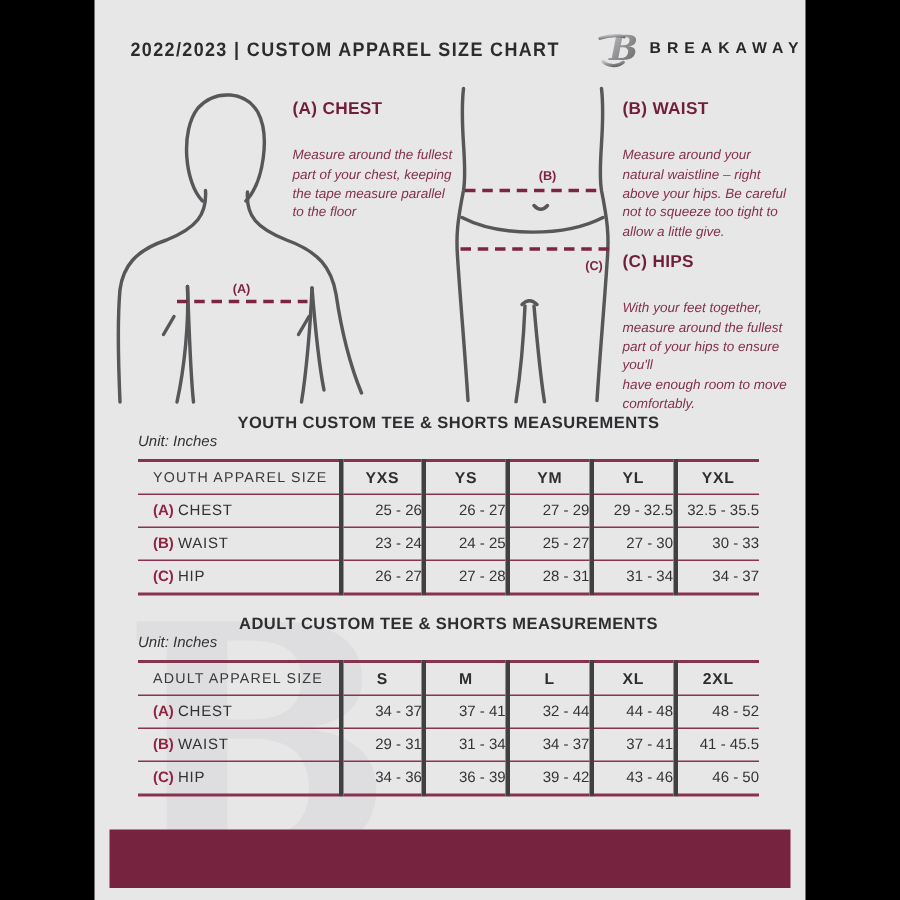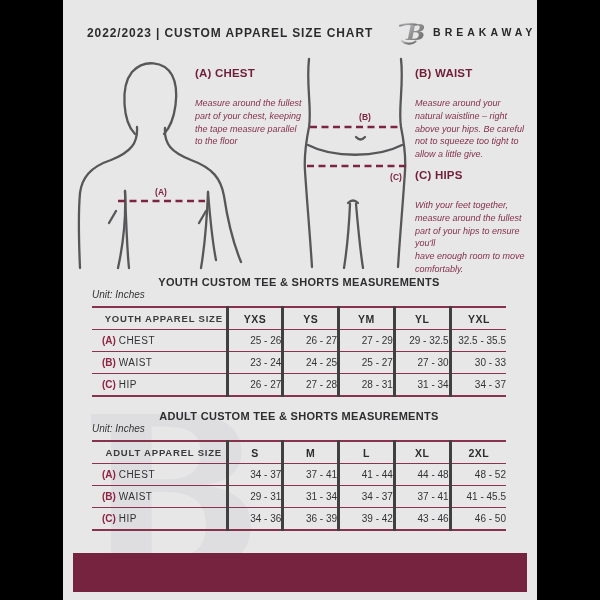--- a/index.html
+++ b/index.html
@@ -59,21 +59,21 @@
   }
   col.c-label{width:135px;}
   td,th{
     height:21px;padding:0;border:0;font-weight:normal;
     text-align:center;vertical-align:middle;color:#333336;font-size:10px;
   }
   tr + tr td, tr + tr th{border-top:1px solid #8a3350;text-align:right;}
   td + td, th + th, td + th, th + td{border-left:3px solid #404040;}
   .cell-label{text-align:left;padding-left:10px;}
   .size-hd{font-weight:bold;font-size:10.5px;letter-spacing:.5px;color:#2e2e30;}
-  .apparel-hd{font-size:9.5px;letter-spacing:.8px;color:#3a3a3d;text-align:center;padding-left:10px;font-weight:bold;}
+  .apparel-hd{font-size:9.5px;letter-spacing:.8px;color:#3a3a3d;text-align:left;padding-left:10px;font-weight:normal;}
   .prefix{font-weight:bold;color:#8e2342;}
   .rowname{color:#313134;letter-spacing:.5px;}
   
   .footer-bar{
     position:absolute;left:10px;top:553px;width:454px;height:39px;
     background:#76233f;z-index:2;
   }
   
   .outline{stroke:#57575a;stroke-width:2.3;fill:none;stroke-linecap:round;}
   .dash{stroke:#7d2442;stroke-width:2.3;fill:none;stroke-dasharray:7 4.5;}
@@ -217,21 +217,21 @@
         <th class="size-hd">S</th>
         <th class="size-hd">M</th>
         <th class="size-hd">L</th>
         <th class="size-hd">XL</th>
         <th class="size-hd">2XL</th>
       </tr>
       <tr>
         <td class="cell-label"><span class="prefix">(A)</span> <span class="rowname">CHEST</span></td>
         <td>34 - 37</td>
         <td>37 - 41</td>
-        <td>41 - 44</td>
+        <td>32 - 44</td>
         <td>44 - 48</td>
         <td>48 - 52</td>
       </tr>
       <tr>
         <td class="cell-label"><span class="prefix">(B)</span> <span class="rowname">WAIST</span></td>
         <td>29 - 31</td>
         <td>31 - 34</td>
         <td>34 - 37</td>
         <td>37 - 41</td>
         <td>41 - 45.5</td>

